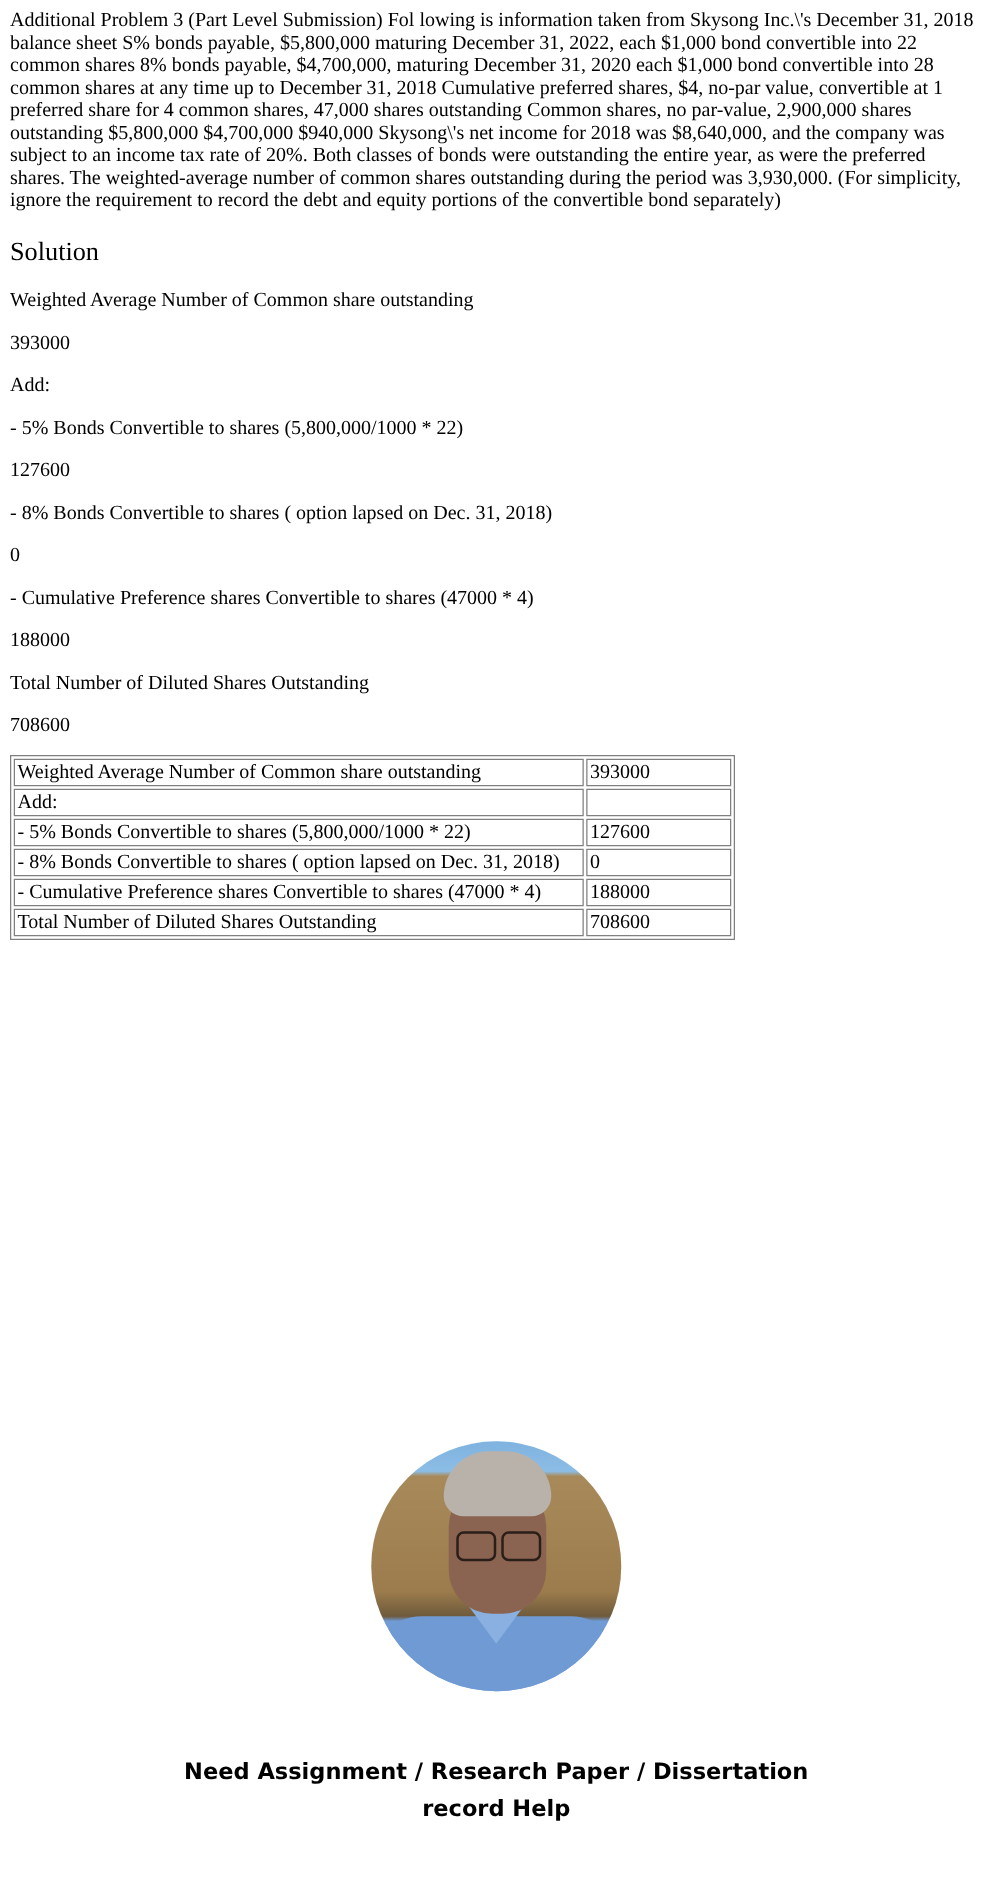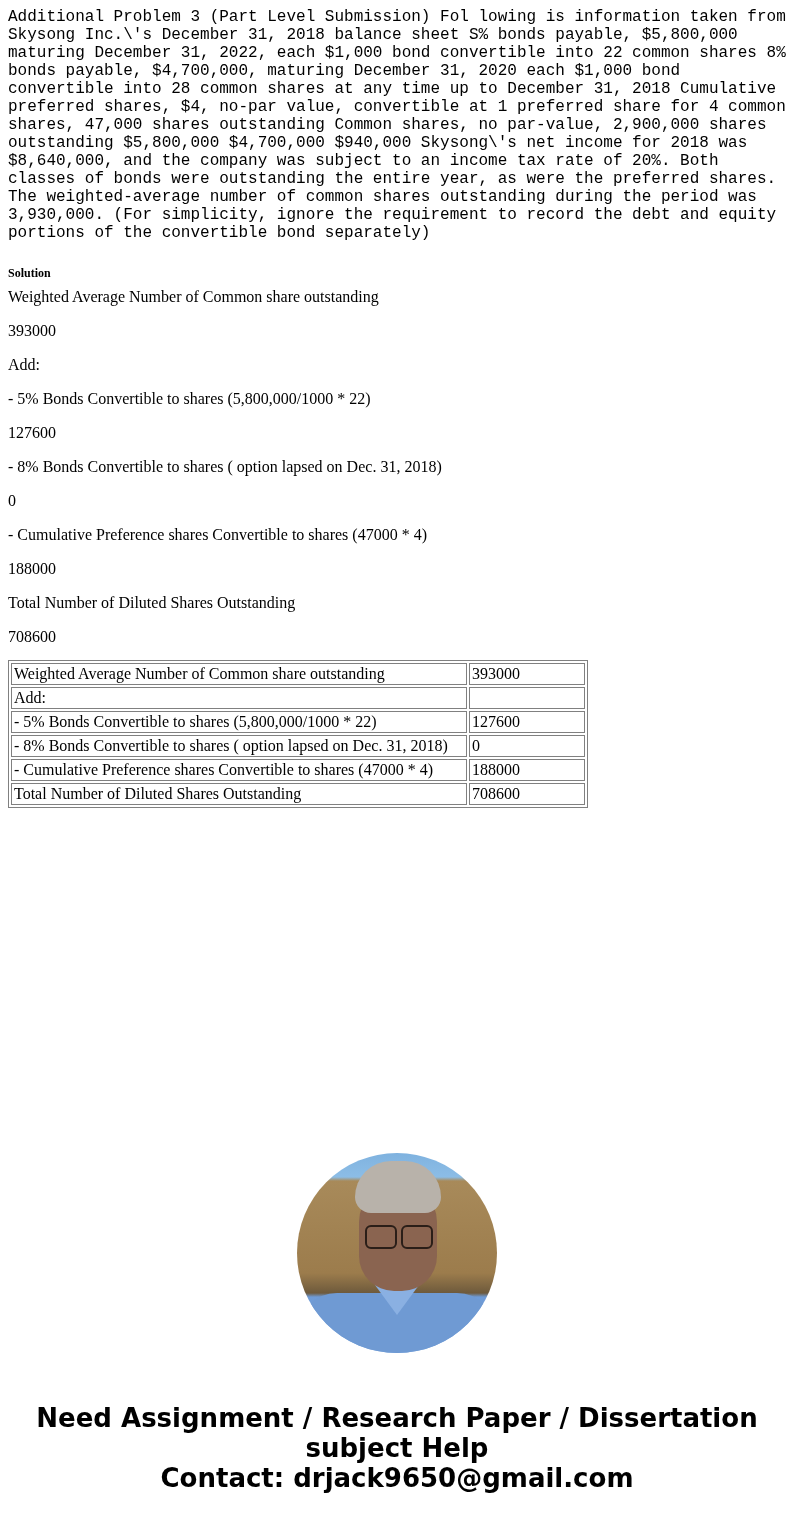--- a/index.html
+++ b/index.html
@@ -2,22 +2,22 @@
 <html><head>
 <meta charset="utf-8">
 <style>
   html, body { margin: 0; padding: 0; background: #ffffff; }
   body {
     width: 794px; height: 1523px; position: relative; overflow: hidden;
     font-family: "Liberation Serif", "DejaVu Serif", serif;
     font-size: 16px; color: #000; line-height: 18px;
   }
   .content { padding: 8px 8px 0 8px; }
-  .problem { margin: 0; font-family: Liberation Mono, monospace; }
-  h3 { font-size: 12px; font-weight: bold; margin: 20px 0 4px 0; line-height: 22px; }
+  .problem { margin: 0; }
+  h3 { font-size: 21px; font-weight: normal; margin: 20px 0 20px 0; line-height: 22px; }
   .steps p { margin: 0 0 16px 0; }
   table.calc {
     border: 1px solid #808080; border-spacing: 2px; margin-top: -2px;
     font-size: 16px;
   }
   table.calc td { border: 1px solid #808080; padding: 1px 2px; height: 18px; }
   td.label { width: 450px; }
   td.value { width: 110px; }
   .avatar-wrap { position: absolute; left: 297px; top: 1153px; width: 200px; height: 200px; }
   .avatar {
@@ -25,21 +25,21 @@
     background: linear-gradient(180deg, #7fb2df 0%, #8cbde6 12%, #a88a5a 14%, #9c7c4c 60%, #6e5a3c 70%, #6f9bd6 72%, #7aa8e0 100%);
   }
   .avatar .hair { position:absolute; left:58px; top:8px; width:86px; height:52px; border-radius:45px 45px 20px 20px; background:#b8b2aa; }
   .avatar .face { position:absolute; left:62px; top:30px; width:78px; height:108px; border-radius:40px 40px 36px 36px; background:#8a6450; }
   .avatar .glasses-l { position:absolute; left:68px; top:72px; width:28px; height:20px; border:2px solid #2a1e18; border-radius:6px; }
   .avatar .glasses-r { position:absolute; left:104px; top:72px; width:28px; height:20px; border:2px solid #2a1e18; border-radius:6px; }
   .avatar .shirt { position:absolute; left:0; top:140px; width:200px; height:70px; background:#6f9ad3; border-radius: 40px 40px 0 0; }
   .avatar .collar { position:absolute; left:78px; top:132px; width:44px; height:30px; background:#8ab0e2; clip-path: polygon(0 0, 50% 100%, 100% 0); }
   .promo {
     position: absolute; left: 0; top: 1403px; width: 794px; text-align: center;
-    font-family: "DejaVu Sans", sans-serif; font-weight: bold; font-size: 26px; line-height: 30px;
+    font-family: "DejaVu Sans", sans-serif; font-weight: bold; font-size: 18px; line-height: 30px;
   }
 </style>
 </head>
 <body>
 
 <div class="content">
   <p class="problem">Additional Problem 3 (Part Level Submission) Fol lowing is information taken from Skysong Inc.\'s December 31, 2018 balance sheet S% bonds payable, $5,800,000 maturing December 31, 2022, each $1,000 bond convertible into 22 common shares 8% bonds payable, $4,700,000, maturing December 31, 2020 each $1,000 bond convertible into 28 common shares at any time up to December 31, 2018 Cumulative preferred shares, $4, no-par value, convertible at 1 preferred share for 4 common shares, 47,000 shares outstanding Common shares, no par-value, 2,900,000 shares outstanding $5,800,000 $4,700,000 $940,000 Skysong\'s net income for 2018 was $8,640,000, and the company was subject to an income tax rate of 20%. Both classes of bonds were outstanding the entire year, as were the preferred shares. The weighted-average number of common shares outstanding during the period was 3,930,000. (For simplicity, ignore the requirement to record the debt and equity portions of the convertible bond separately)</p>
 
   <h3>Solution</h3>
 
@@ -93,15 +93,14 @@
     <div class="collar"></div>
     <div class="face"></div>
     <div class="hair"></div>
     <div class="glasses-l"></div>
     <div class="glasses-r"></div>
   </div>
 </div>
 
 <div class="promo">
   <div>Need Assignment / Research Paper / Dissertation</div>
-  <div>subject Help</div>
-  <div>Contact: drjack9650@gmail.com</div>
+  <div>record Help</div>
 </div>
 
 </body></html>

